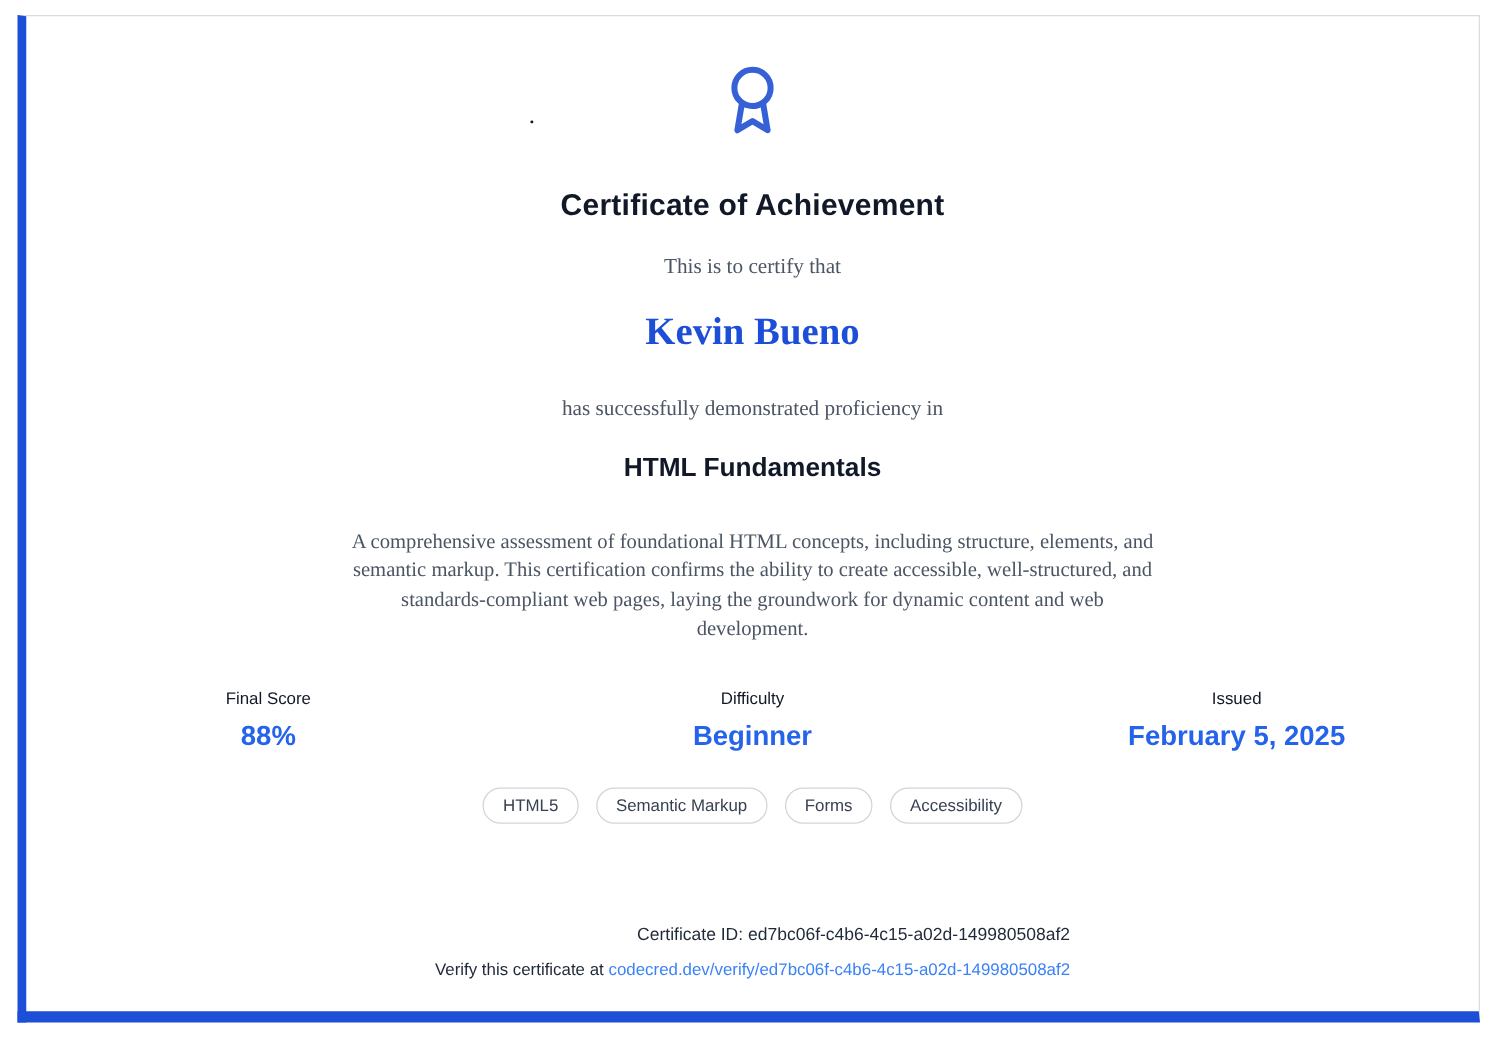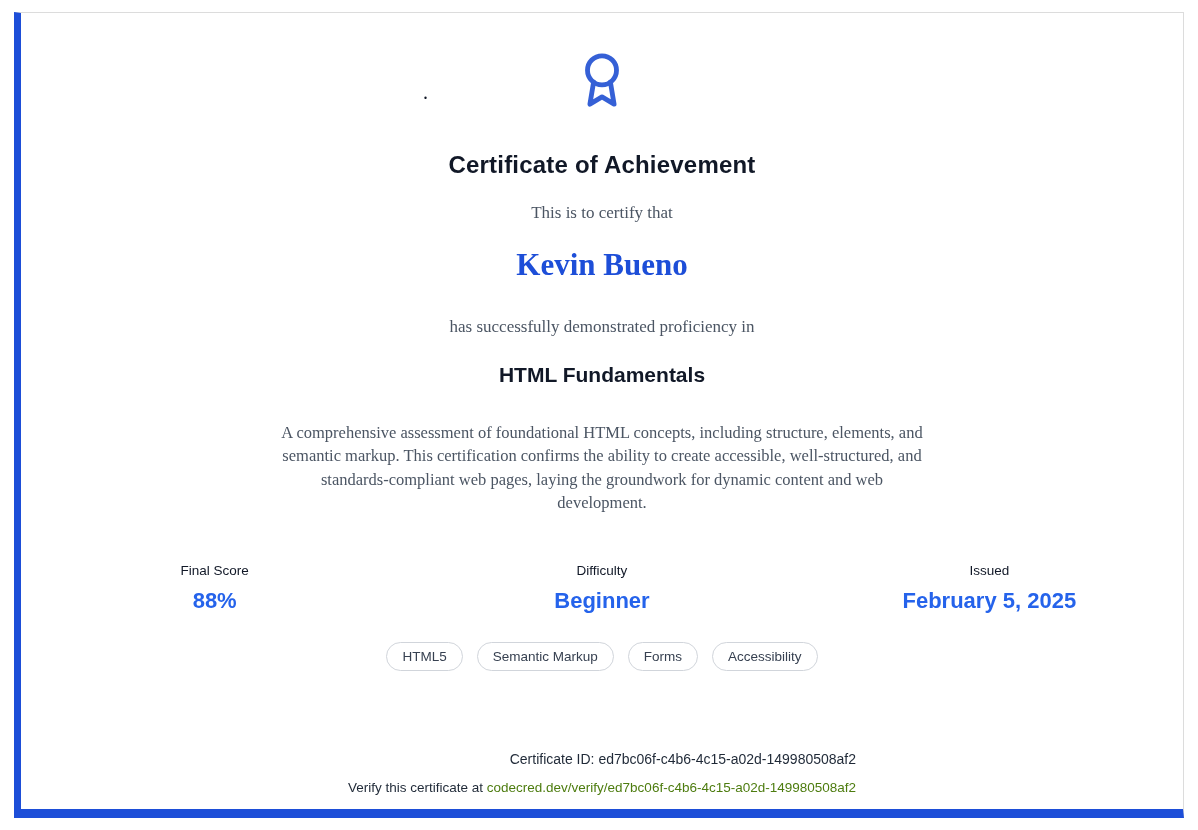--- a/index.html
+++ b/index.html
@@ -72,21 +72,21 @@
     margin-top: 34px;
     max-width: 645px;
     text-align: center;
     font-family: "Liberation Serif", serif;
     font-size: 16.5px;
     line-height: 1.42;
     color: #4b5563;
   }
 
   .stats-row {
-    margin-top: 48px;
+    margin-top: 36px;
     width: 100%;
     display: grid;
     grid-template-columns: 1fr 1fr 1fr;
   }
   .stat-block { text-align: center; }
   .stat-label {
     font-size: 13.5px;
     color: #111827;
   }
   .stat-value {
@@ -120,21 +120,21 @@
     font-size: 14px;
     color: #1f2937;
     text-align: right;
   }
   .verify-line {
     margin-top: 13px;
     font-size: 13.5px;
     color: #1f2937;
   }
   .verify-link {
-    color: #4d7c0f;
+    color: #3b82f6;
     text-decoration: none;
     cursor: pointer;
   }
 </style>
 </head>
 <body>
 
 <div class="certificate-card">
 
   <span class="stray-mark">.</span>

